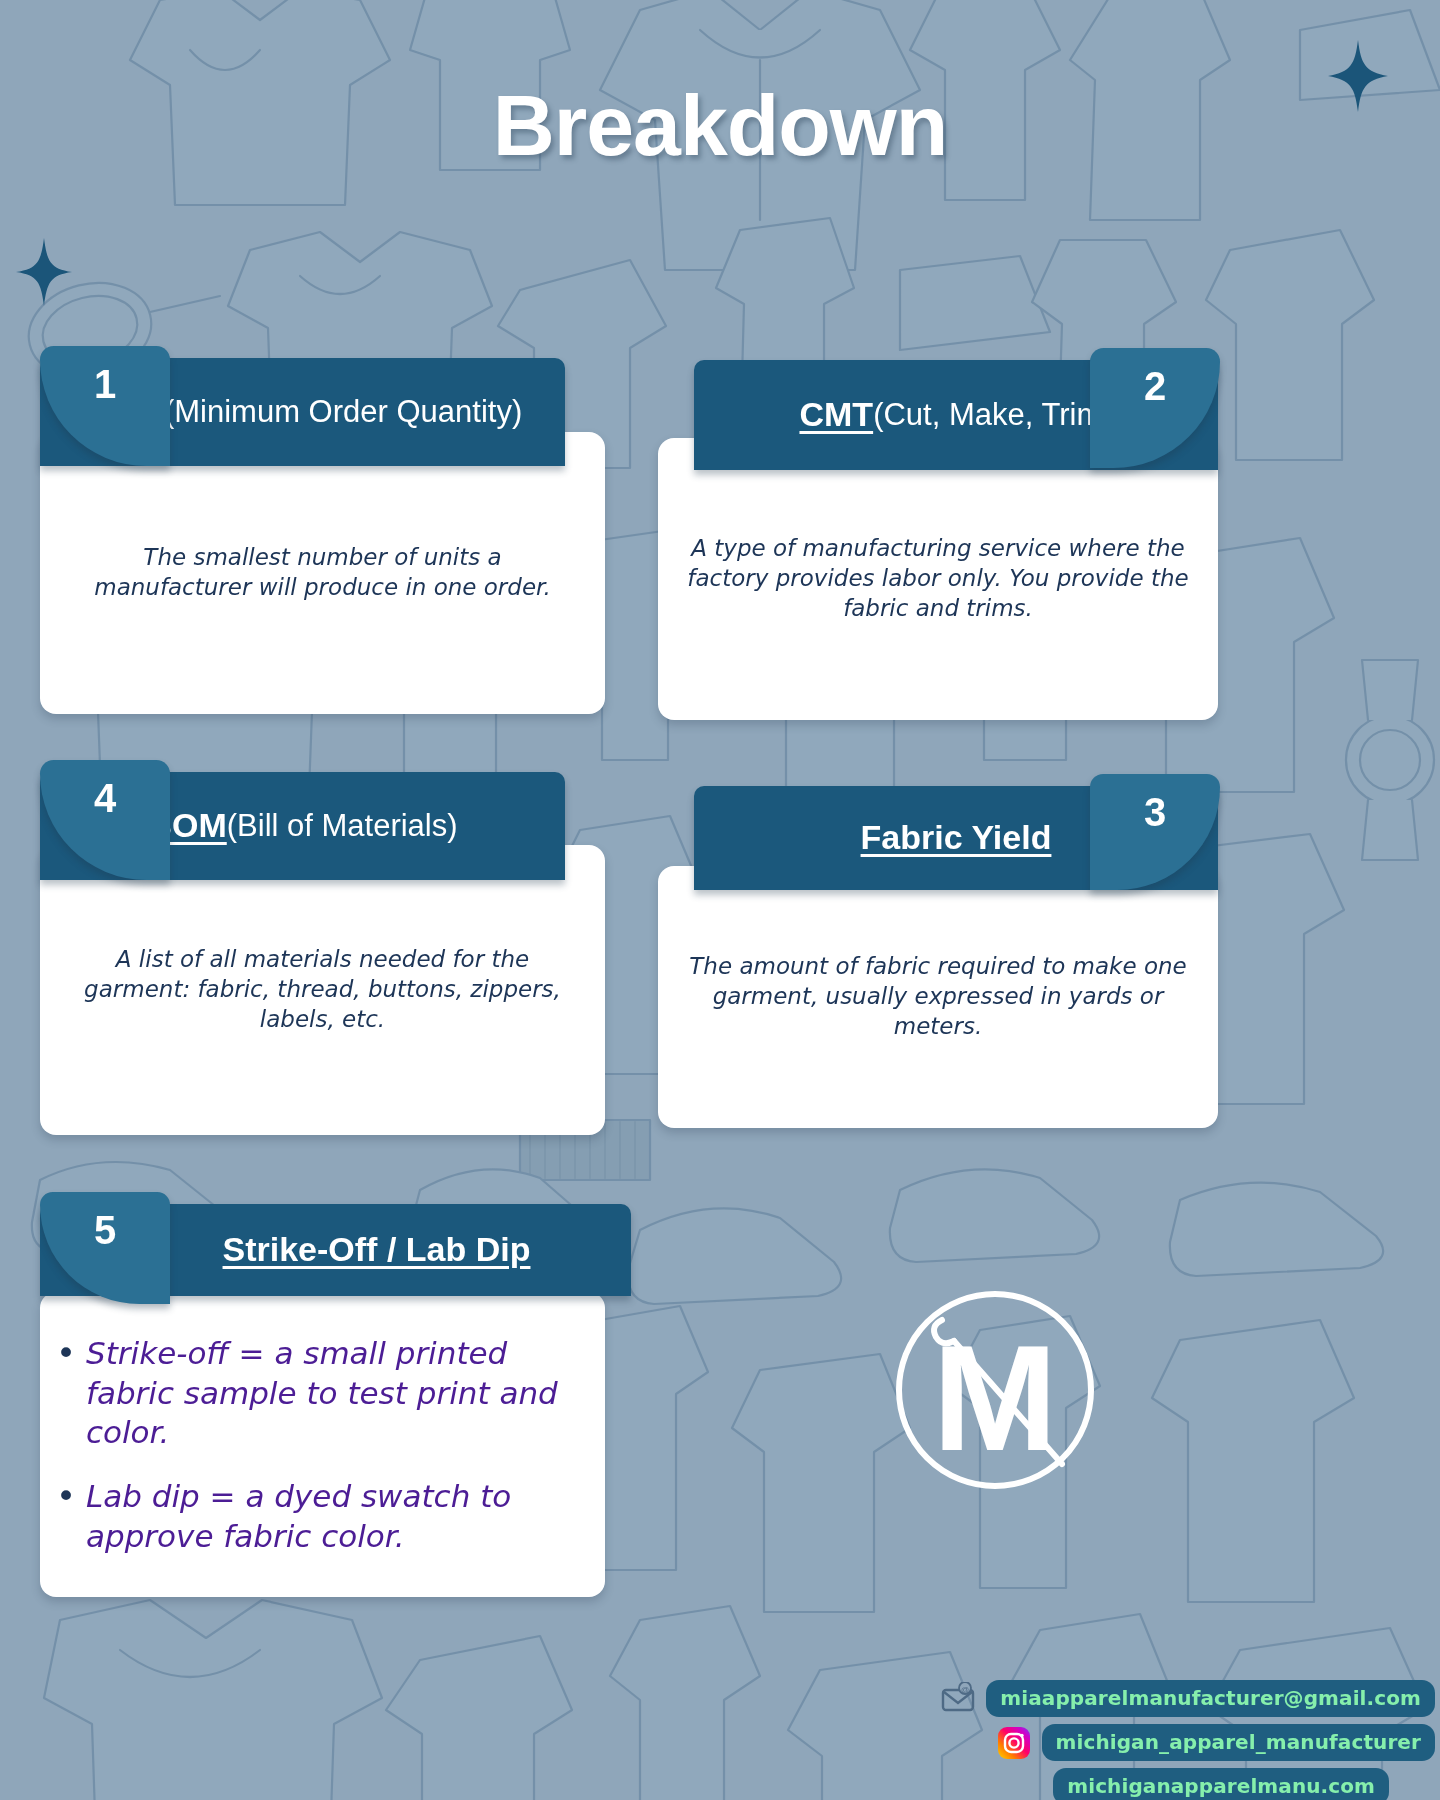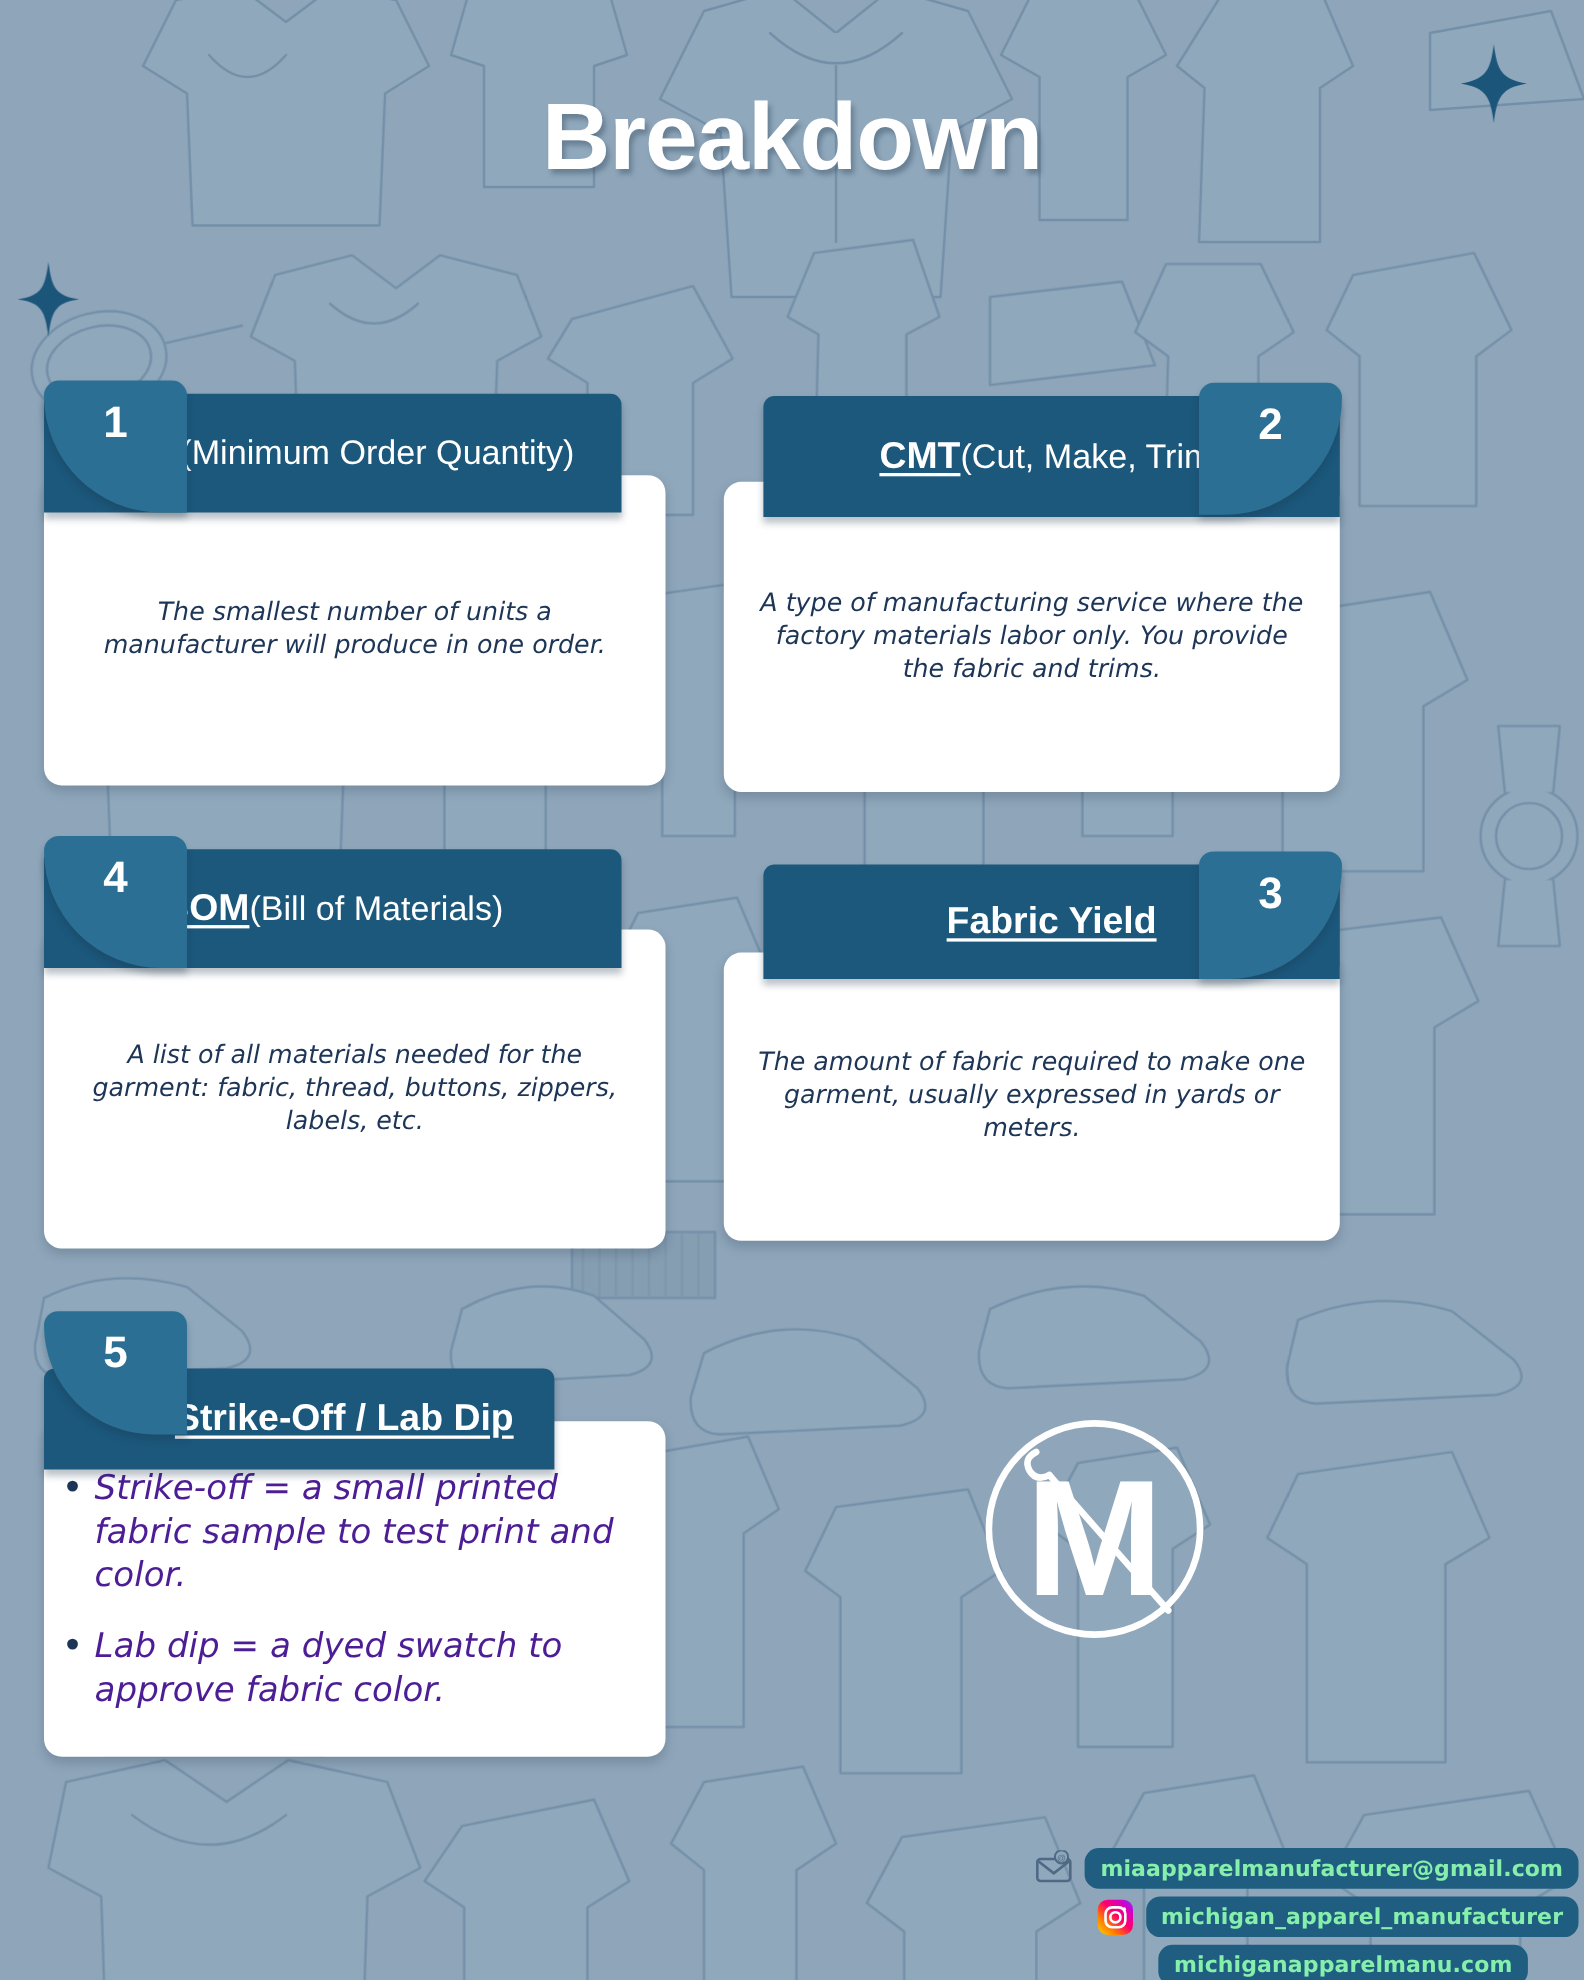--- a/index.html
+++ b/index.html
@@ -240,21 +240,21 @@
       <span class="sub">(Minimum Order Quantity)</span>
     </div>
   </div>
   <div class="badge left" style="left:40px; top:346px; width:130px; height:120px;">
     <span>1</span>
   </div>
 </div>
 
 <div class="card">
   <div class="body" style="left:658px; top:438px; width:560px; height:282px;">
-    <p>A type of manufacturing service where the factory materials labor only. You provide the fabric and trims.</p>
+    <p>A type of manufacturing service where the factory provides labor only. You provide the fabric and trims.</p>
   </div>
   <div class="hdr" style="left:694px; top:360px; width:524px; height:110px; border-radius:10px 10px 0 0;">
     <div class="hdr-inner">
       <span class="term">CMT</span>
       <span class="sub">(Cut, Make, Trim)</span>
     </div>
   </div>
   <div class="badge right" style="left:1090px; top:348px; width:130px; height:120px;">
     <span>2</span>
   </div>
@@ -289,21 +289,21 @@
   </div>
 </div>
 
 <div class="card">
   <div class="body" style="left:40px; top:1292px; width:565px; height:305px; align-items:flex-start; padding-top:42px;">
     <ul>
       <li>Strike-off = a small printed fabric sample to test print and color.</li>
       <li>Lab dip = a dyed swatch to approve fabric color.</li>
     </ul>
   </div>
-  <div class="hdr" style="left:40px; top:1204px; width:464px; height:92px; border-radius:10px 10px 0 0;margin-top:40px;">
+  <div class="hdr" style="left:40px; top:1204px; width:591px; height:92px; border-radius:10px 10px 0 0;">
     <div class="hdr-inner" style="justify-content:center; padding-left:96px;">
       <span class="term">Strike-Off / Lab Dip</span>
     </div>
   </div>
   <div class="badge left" style="left:40px; top:1192px; width:130px; height:112px;">
     <span>5</span>
   </div>
 </div>
 
 <svg id="logo" width="230" height="230" viewBox="0 0 230 230">

